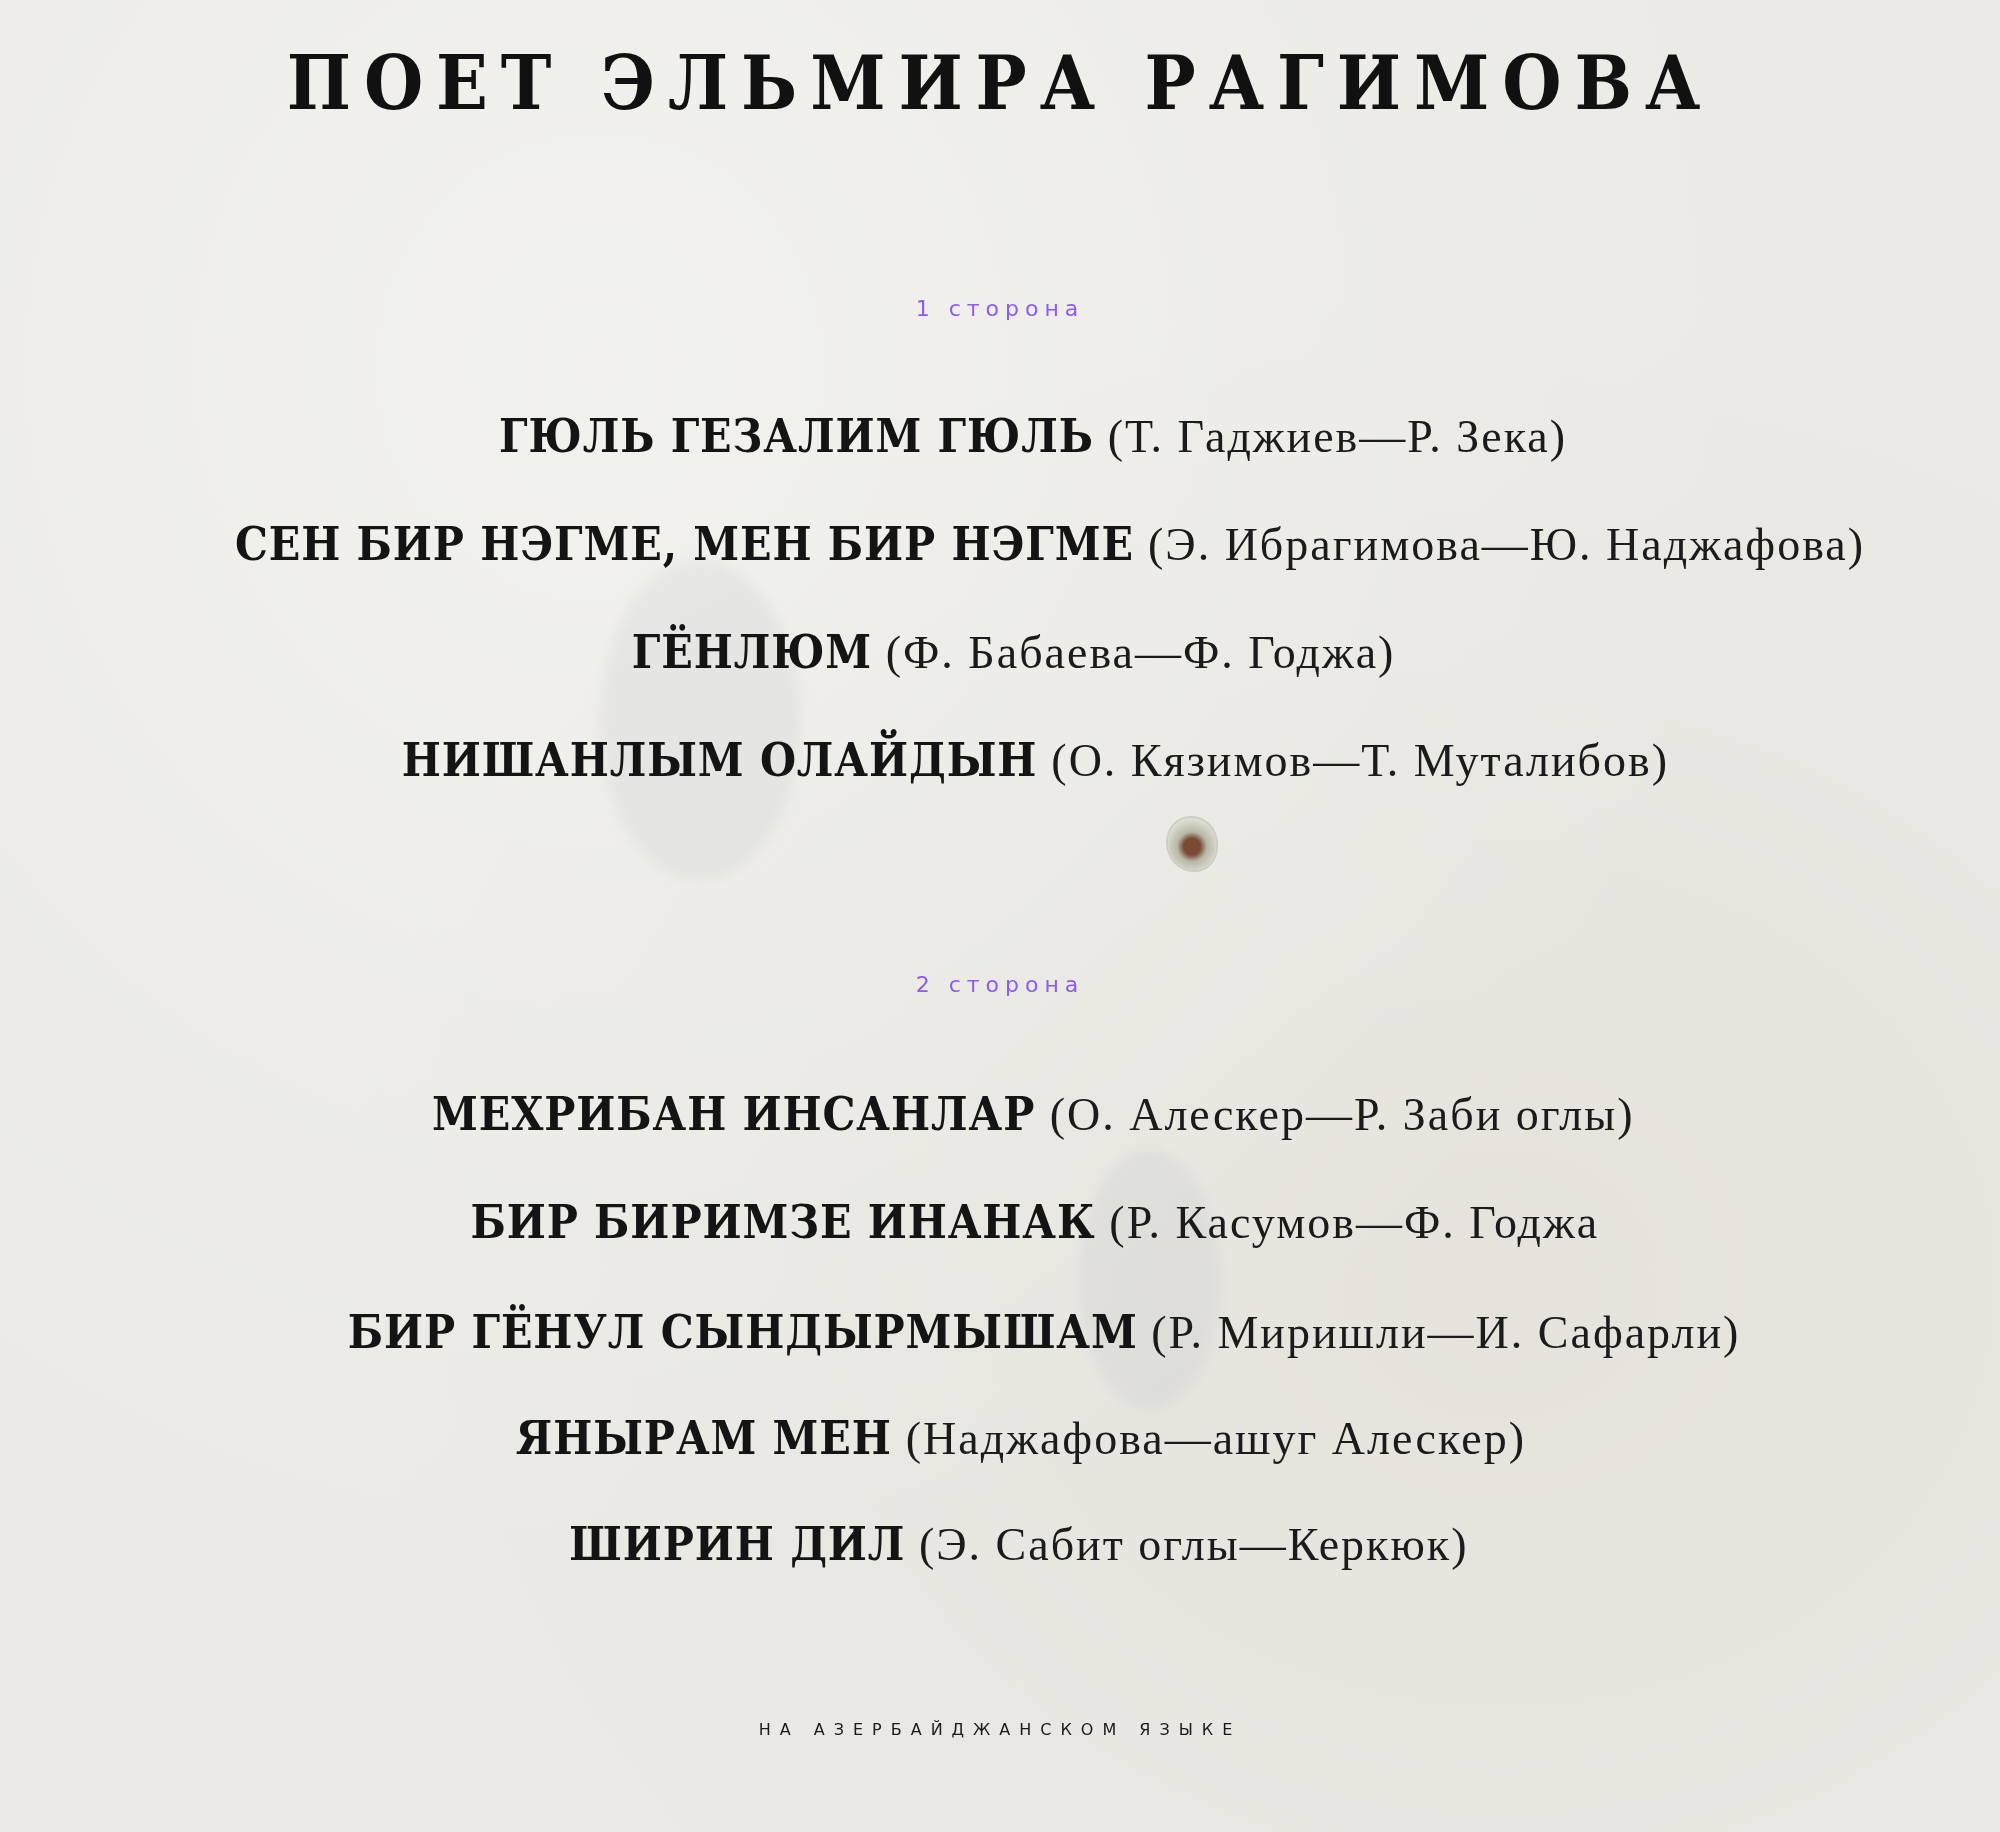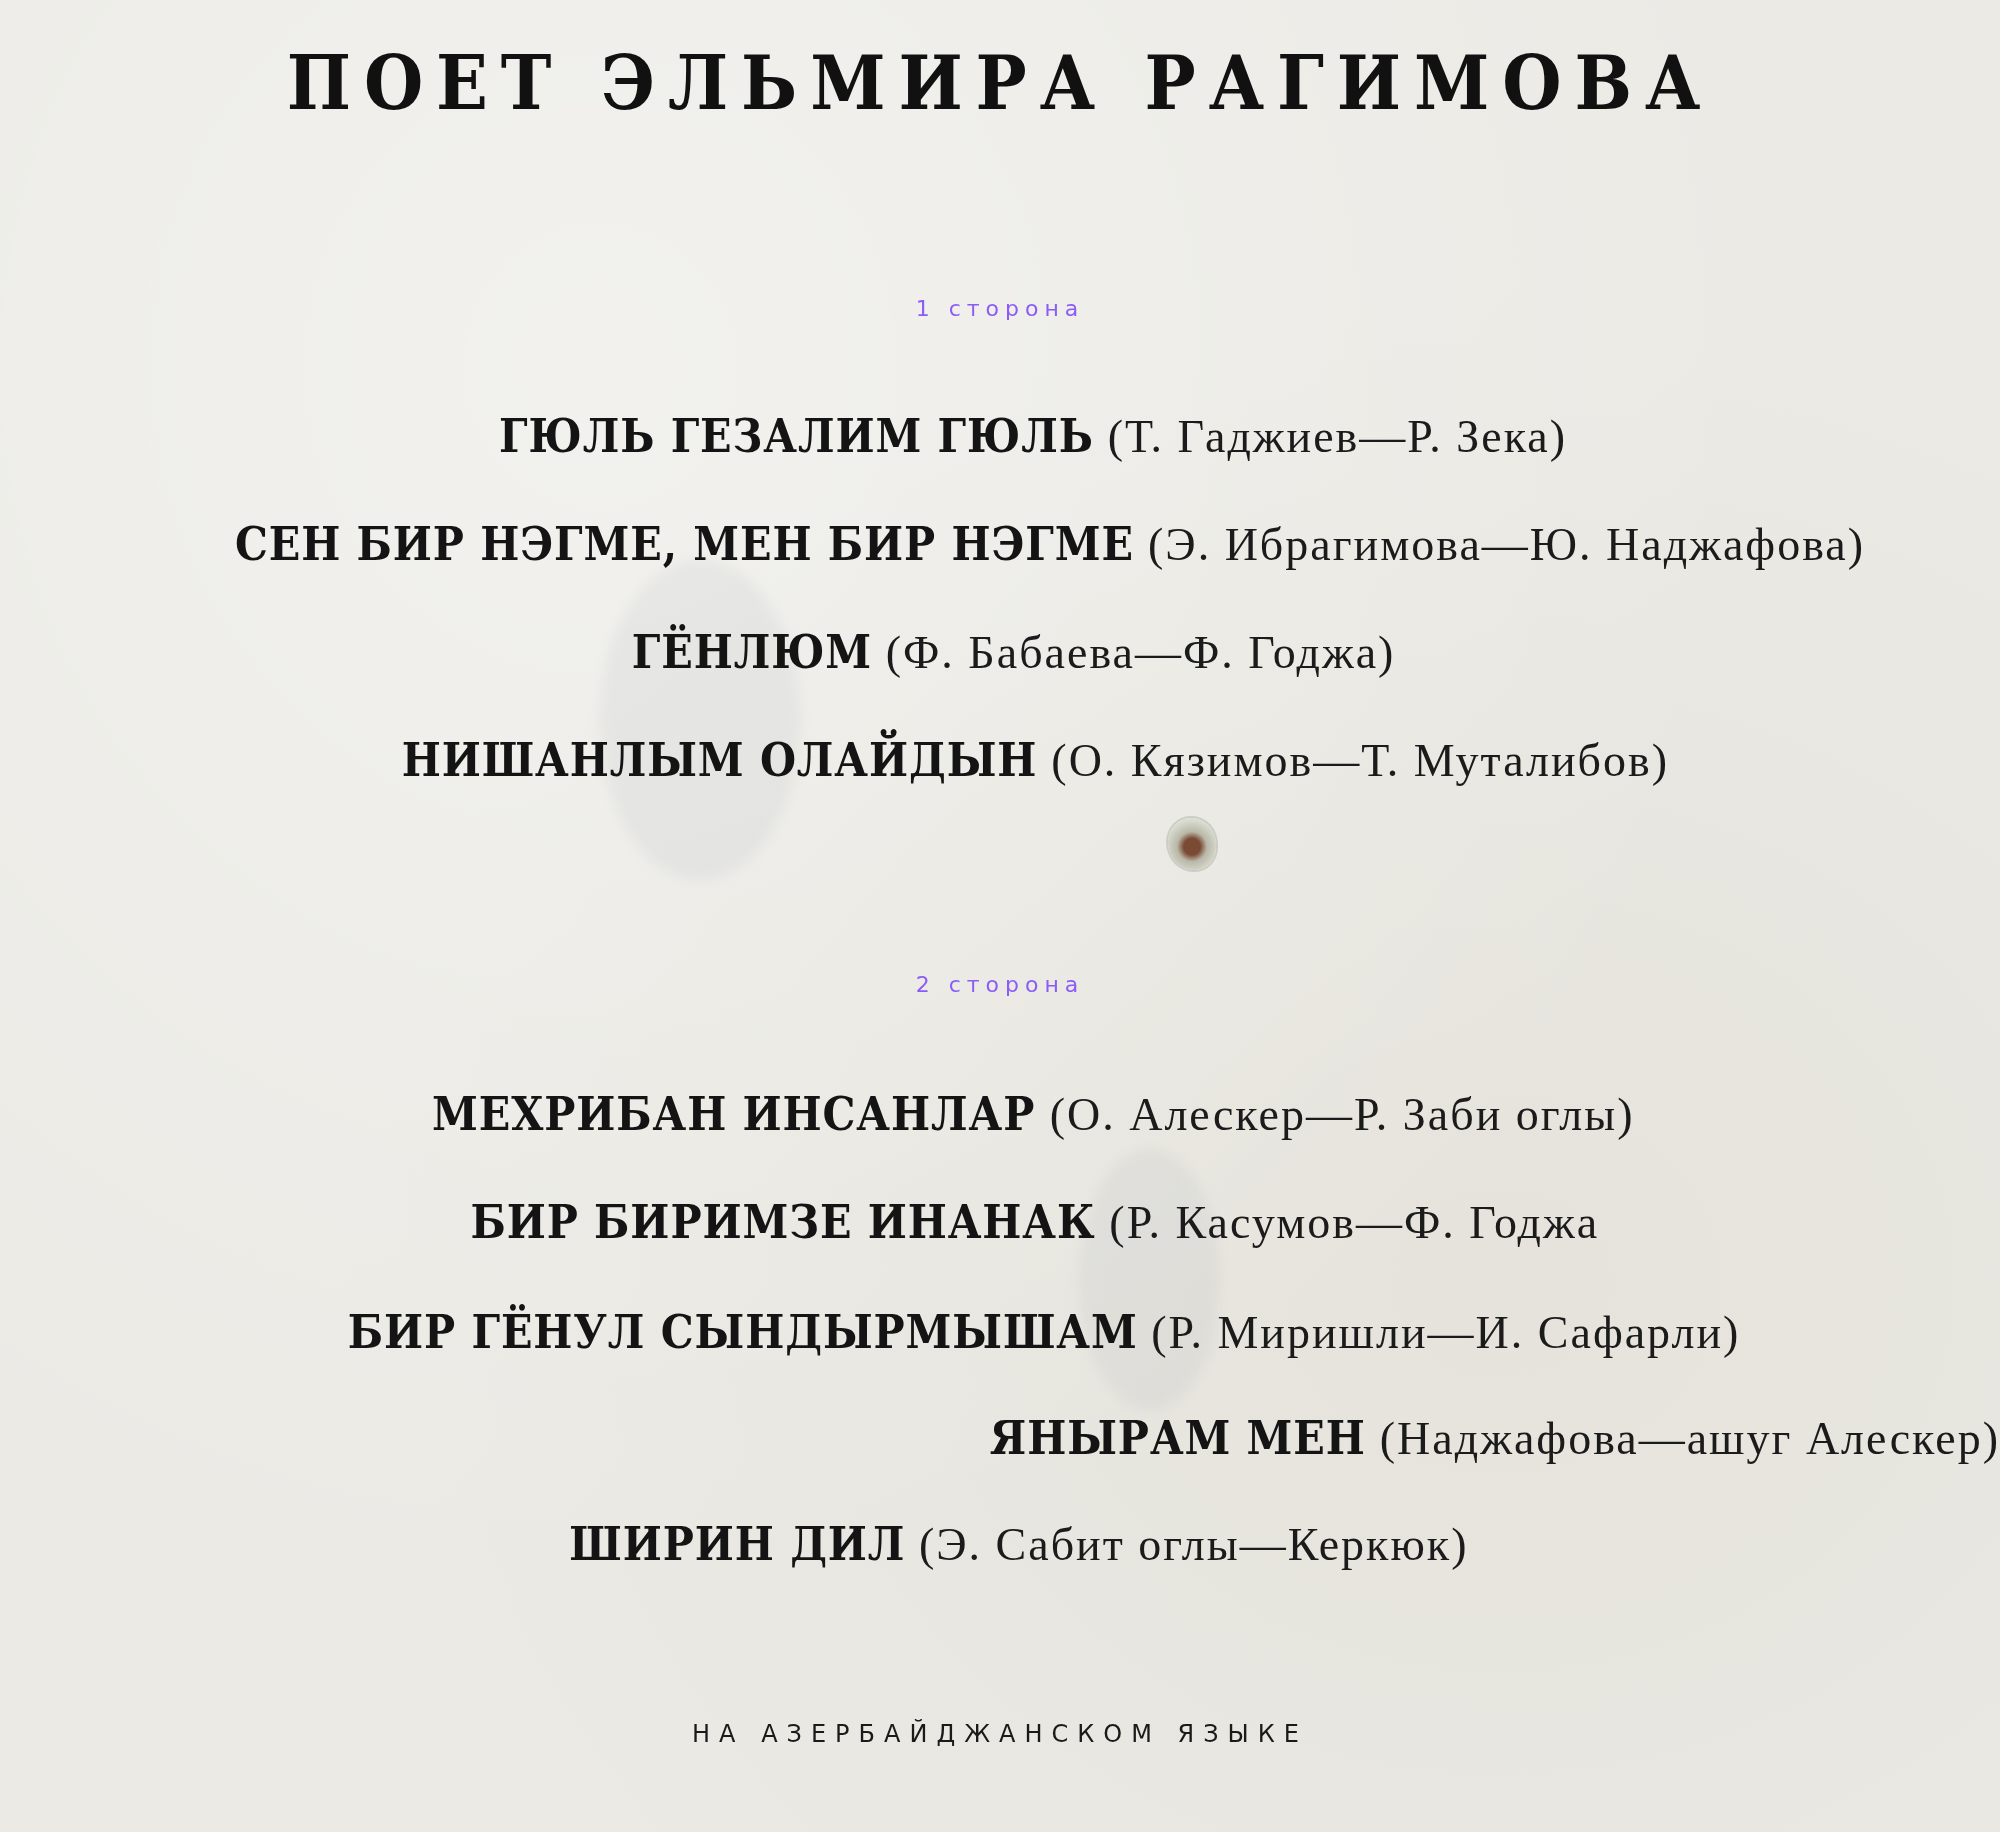--- a/index.html
+++ b/index.html
@@ -87,21 +87,21 @@
       margin-left: 14px;
       color: #1b1b1b;
     }
     .footer {
       position: absolute;
       top: 1720px;
       left: 0;
       width: 2000px;
       text-align: center;
       font-family: "DejaVu Sans", sans-serif;
-      font-size: 24px;
+      font-size: 16px;
       letter-spacing: 9px;
       color: #1a1a1a;
     }
   </style>
 </head>
 <body>
 
 <div class="paper"></div>
 <div class="scuff" style="left:600px;top:560px;width:200px;height:320px;"></div>
 <div class="scuff" style="left:1080px;top:1150px;width:140px;height:260px;"></div>
@@ -128,20 +128,20 @@
 
 <div class="track" style="top:1084px;">
   <span class="name">МЕХРИБАН ИНСАНЛАР</span><span class="credit">(О. Алескер—Р. Заби оглы)</span>
 </div>
 <div class="track" style="top:1192px;">
   <span class="name">БИР БИРИМЗЕ ИНАНАК</span><span class="credit">(Р. Касумов—Ф. Годжа</span>
 </div>
 <div class="track" style="top:1302px;">
   <span class="name">БИР ГЁНУЛ СЫНДЫРМЫШАМ</span><span class="credit">(Р. Миришли—И. Сафарли)</span>
 </div>
-<div class="track" style="top:1408px;text-align:right;">
+<div class="track" style="top:1408px;">
   <span class="name">ЯНЫРАМ МЕН</span><span class="credit">(Наджафова—ашуг Алескер)</span>
 </div>
 <div class="track" style="top:1514px;">
   <span class="name">ШИРИН ДИЛ</span><span class="credit">(Э. Сабит оглы—Керкюк)</span>
 </div>
 
 <div class="footer">НА АЗЕРБАЙДЖАНСКОМ ЯЗЫКЕ</div>
 
 </body></html>

